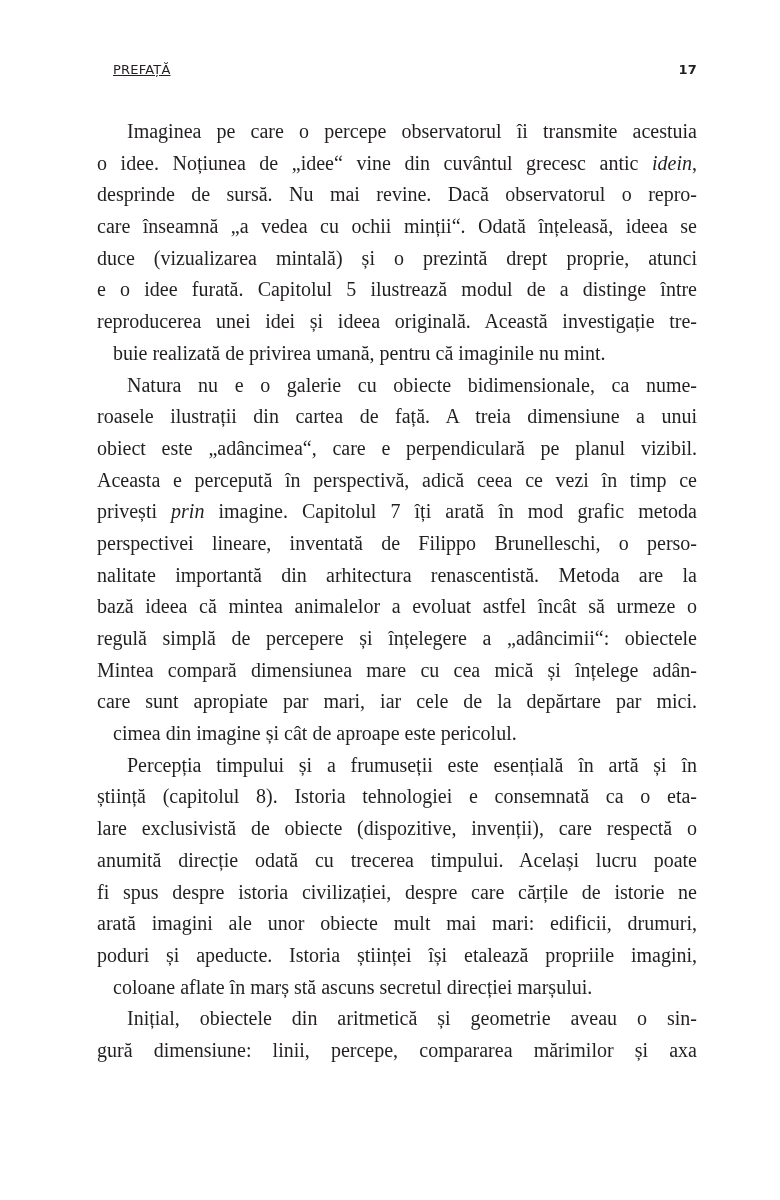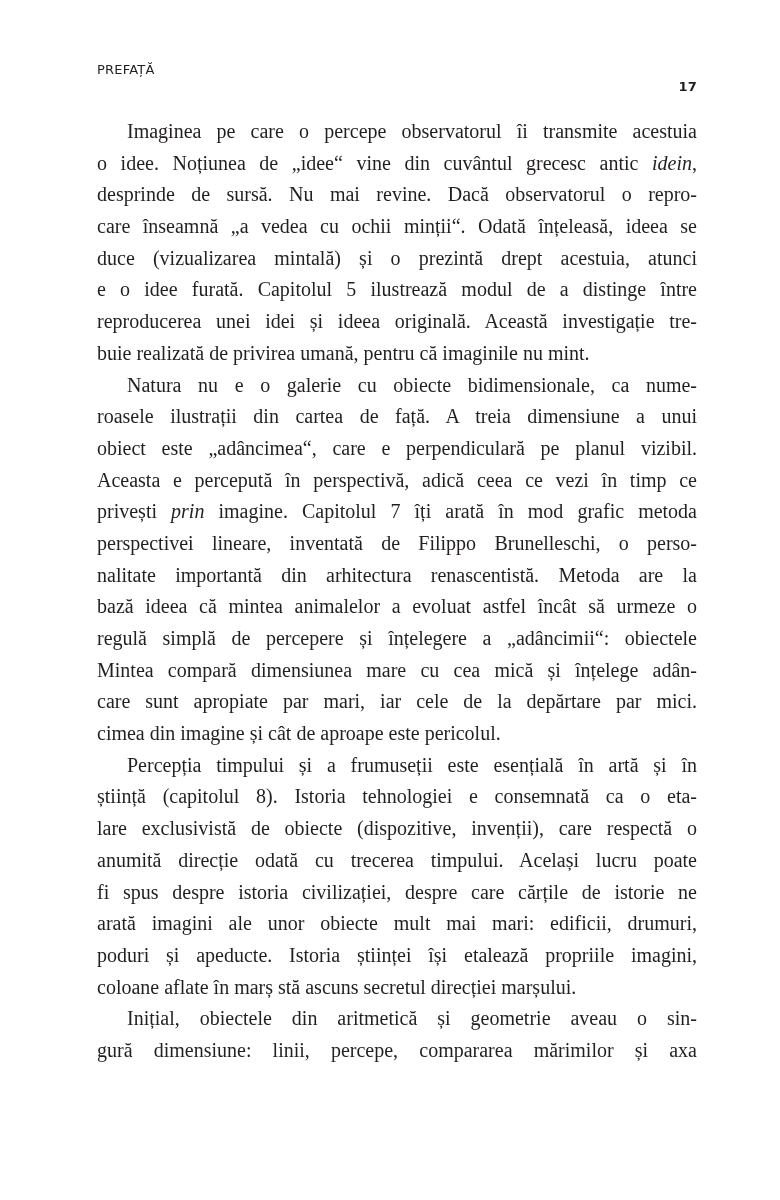--- a/index.html
+++ b/index.html
@@ -1,49 +1,49 @@
 <!DOCTYPE html>
 <html><head>
   <meta charset="utf-8">
   <style>
     html, body { margin: 0; padding: 0; background: #ffffff; }
     body { width: 780px; height: 1200px; position: relative; overflow: hidden; color: #231f20; }
     .header {
       position: absolute; top: 62px; left: 97px; width: 600px; height: 20px;
       font-family: "DejaVu Sans", sans-serif; font-size: 13px; letter-spacing: 0.2px;
     }
-    .header .title { position: absolute; left: 0; top: 0; }
-    .header .pageno { position: absolute; right: 0; top: 0; font-weight: bold; margin-top: 17px; }
+    .header .title { position: absolute; left: 16px; top: 0; text-decoration: underline; }
+    .header .pageno { position: absolute; right: 0; top: 0; font-weight: bold; }
     .body-text {
       position: absolute; top: 116px; left: 97px; width: 600px;
       font-family: "Liberation Serif", serif; font-size: 20px; line-height: 31.7px;
     }
     .line {
       display: block; height: 31.7px; white-space: nowrap;
       text-align: justify; text-align-last: justify;
     }
     .line.indent { padding-left: 30px; }
-    .line.last { text-align-last: left; }
+    .line.last { text-align-last: left; margin-left: 16px; }
     i { font-style: italic; }
   </style>
 </head>
 <body>
 
 <div class="header">
   <span class="title">PREFAȚĂ</span>
   <span class="pageno">17</span>
 </div>
 
 <div class="body-text" id="body-text">
     <div>
       <span class="line indent">Imaginea pe care o percepe observatorul îi transmite acestuia</span>
       <span class="line">o idee. Noțiunea de „idee“ vine din cuvântul grecesc antic <i>idein</i>,</span>
       <span class="line">desprinde de sursă. Nu mai revine. Dacă observatorul o repro-</span>
       <span class="line">care înseamnă „a vedea cu ochii minții“. Odată înțeleasă, ideea se</span>
-      <span class="line">duce (vizualizarea mintală) și o prezintă drept acestuia, atunci</span>
+      <span class="line">duce (vizualizarea mintală) și o prezintă drept proprie, atunci</span>
       <span class="line">e o idee furată. Capitolul 5 ilustrează modul de a distinge între</span>
       <span class="line">reproducerea unei idei și ideea originală. Această investigație tre-</span>
       <span class="line last">buie realizată de privirea umană, pentru că imaginile nu mint.</span>
     </div>
     <div>
       <span class="line indent">Natura nu e o galerie cu obiecte bidimensionale, ca nume-</span>
       <span class="line">roasele ilustrații din cartea de față. A treia dimensiune a unui</span>
       <span class="line">obiect este „adâncimea“, care e perpendiculară pe planul vizibil.</span>
       <span class="line">Aceasta e percepută în perspectivă, adică ceea ce vezi în timp ce</span>
       <span class="line">privești <i>prin</i> imagine. Capitolul 7 îți arată în mod grafic metoda</span>

